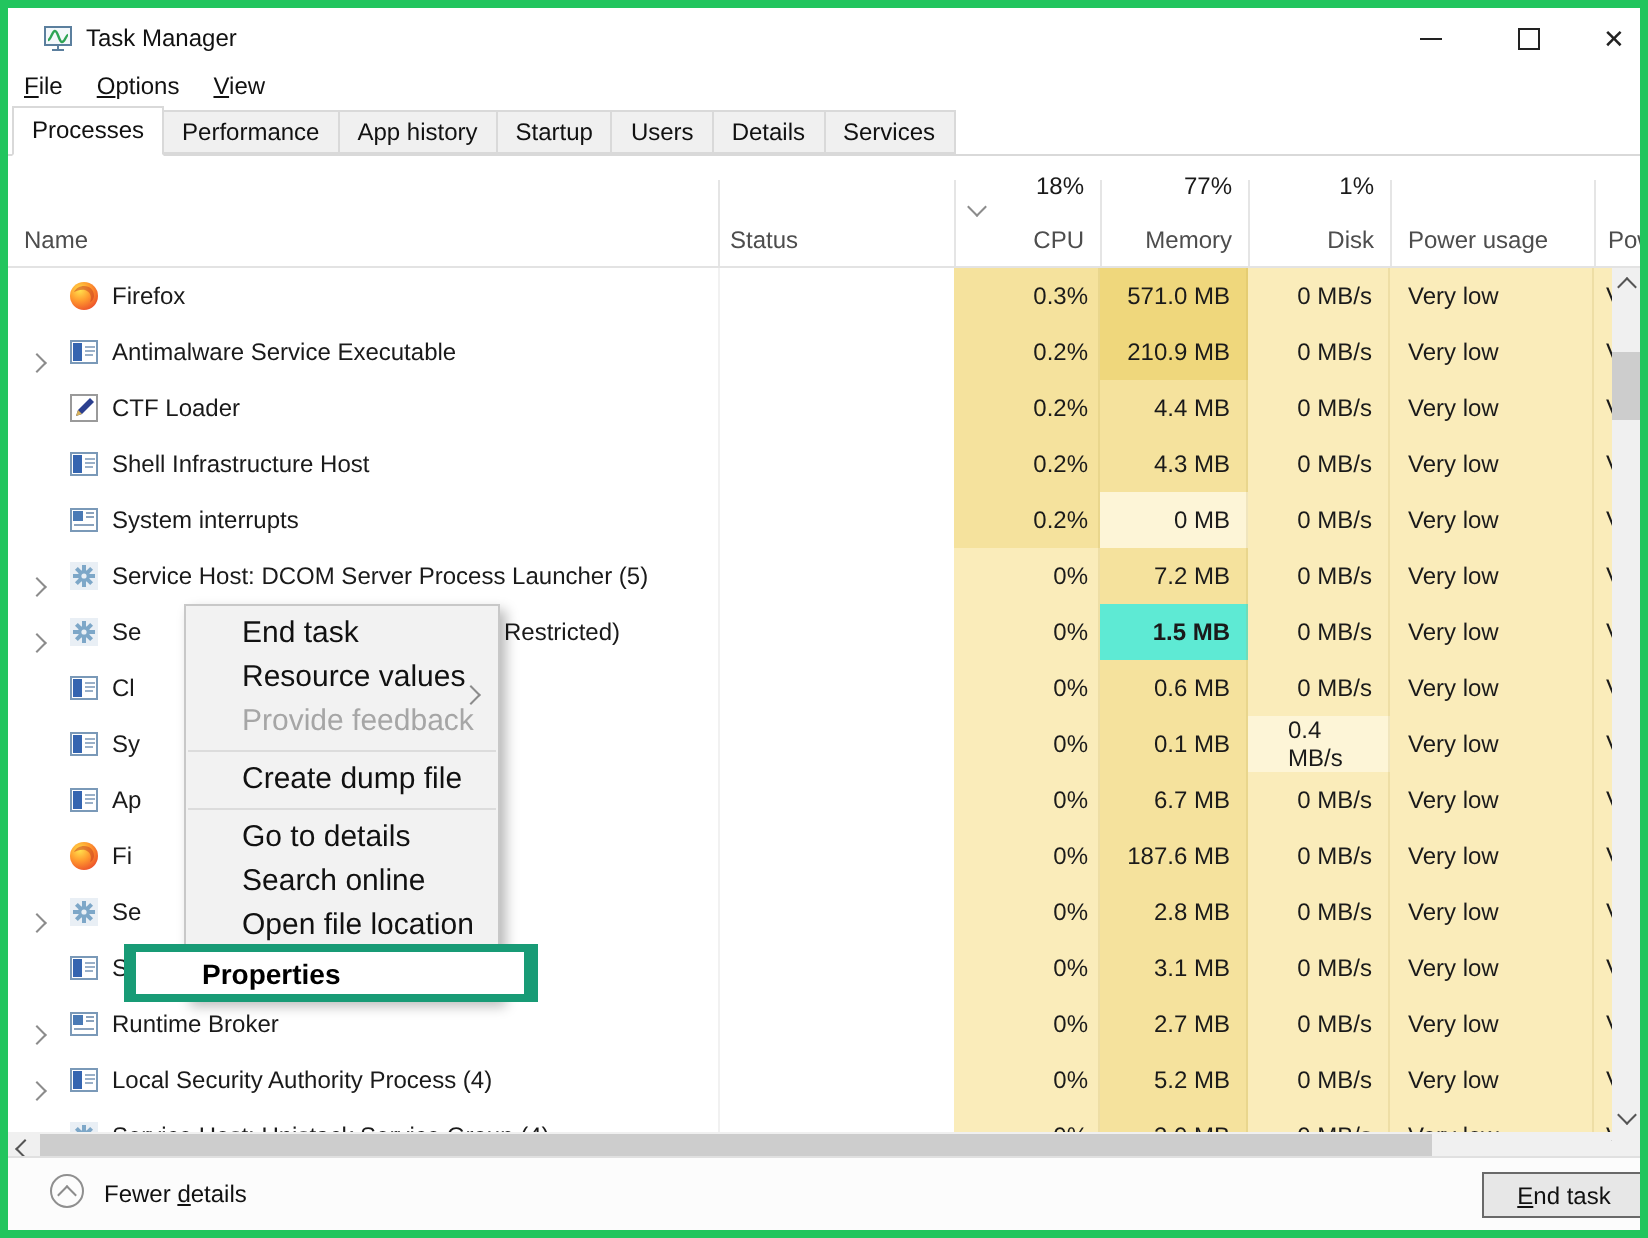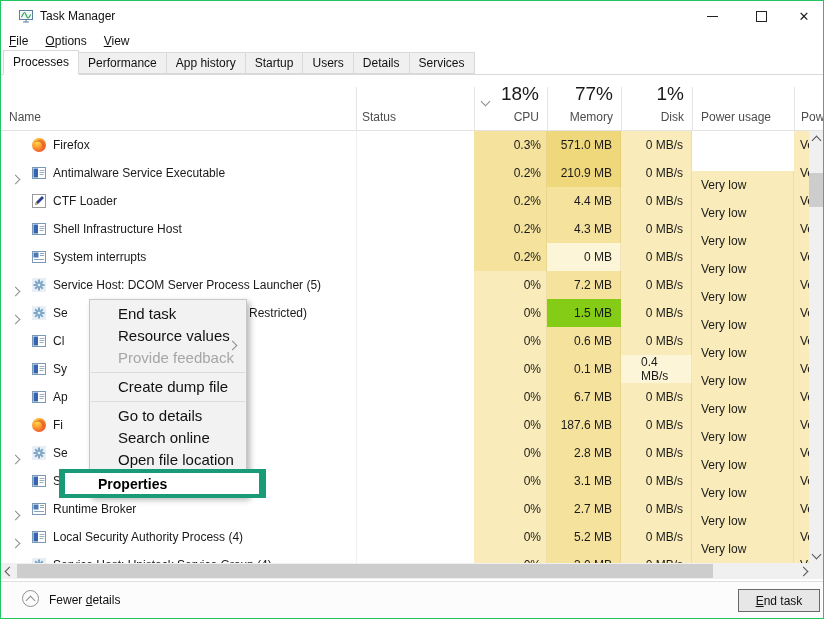--- a/index.html
+++ b/index.html
@@ -1,16 +1,16 @@
 <!DOCTYPE html>
 <html><head>
 <meta charset="utf-8">
 <style>
   html,body{margin:0;padding:0;background:#fff;}
-  .win{position:relative;width:824px;height:619px;box-sizing:border-box;border:1px solid #22c55e;
+  .win{position:relative;width:824px;height:619px;box-sizing:border-box;border:4px solid #22c55e;
        font-family:"Liberation Sans",sans-serif;background:#fff;overflow:hidden;}
   
   .titlebar{position:absolute;top:0;left:0;right:0;height:30px;background:#fff;}
   .appicon{position:absolute;left:17px;top:7px;width:16px;height:16px;}
   .title{position:absolute;left:39px;top:8px;font-size:12px;color:#111;}
   .wc{position:absolute;top:0;height:30px;width:46px;display:flex;align-items:center;justify-content:center;font-size:13px;color:#222;}
   .wc-min{left:688px;}.wc-max{left:737px;}.wc-close{left:780px;}
   .glyph-min{display:block;width:11px;height:0;border-top:1px solid #222;}
   .glyph-max{display:block;width:9px;height:9px;border:1px solid #222;}
   
@@ -19,33 +19,33 @@
   
   .tabbar{position:absolute;top:50px;left:0;right:0;height:24px;border-bottom:1px solid #d9d9d9;
           box-sizing:border-box;display:flex;align-items:flex-end;padding-left:2px;}
   .tab{height:20px;line-height:20px;padding:0 9px;font-size:12px;color:#111;background:#f0f0f0;
        border:1px solid #d9d9d9;margin-right:-1px;white-space:nowrap;}
   .tab.active{height:23px;line-height:23px;background:#fff;border-bottom:1px solid #fff;margin-bottom:-1px;z-index:2;}
   
   .header{position:absolute;top:74px;left:0;right:0;height:56px;border-bottom:1px solid #e3e3e3;box-sizing:border-box;background:#fff;overflow:hidden;}
   .vl{position:absolute;top:12px;bottom:0;width:1px;background:#e5e5e5;}
   .hlbl{position:absolute;bottom:6px;font-size:12px;color:#4d4d4d;white-space:nowrap;}
-  .pct{position:absolute;top:8px;font-size:19px;color:#1a1a1a;text-align:right;}
+  .pct{position:absolute;top:8px;font-size:12px;color:#1a1a1a;text-align:right;}
   .rlbl{text-align:right;}
   .sortchev{position:absolute;left:481px;top:16px;}
   
   .list{position:absolute;top:130px;left:0;width:810px;height:432px;overflow:hidden;background:#fff;}
   .listline{position:absolute;left:355px;top:0;bottom:0;width:1px;background:#f1f1f1;}
   .row{position:relative;height:28px;}
   .cell{position:absolute;top:0;height:28px;display:flex;align-items:center;font-size:12px;color:#1a1a1a;
         box-sizing:border-box;border-right:1px solid rgba(185,158,70,.18);}
   .c-cpu{left:473px;width:73px;justify-content:flex-end;padding-right:5px;}
   .c-mem{left:546px;width:74px;justify-content:flex-end;padding-right:8px;}
   .c-disk{left:620px;width:71px;justify-content:flex-end;padding-right:8px;}
-  .c-power{left:691px;width:102px;padding-left:9px;margin-top:40px;}
+  .c-power{left:691px;width:102px;padding-left:9px;}
   .c-trend{left:793px;width:17px;padding-left:6px;overflow:hidden;border-right:none;}
   .expander{position:absolute;left:11px;top:10px;}
   .picon{position:absolute;left:30px;top:6px;width:16px;height:16px;}
   .pname{position:absolute;left:52px;top:7px;font-size:12px;color:#1a1a1a;white-space:nowrap;}
   .pname-after{position:absolute;left:248px;top:7px;font-size:12px;color:#1a1a1a;white-space:nowrap;}
   
   .chev{display:inline-block;width:6px;height:6px;border-right:1.4px solid #8c8c8c;border-bottom:1.4px solid #8c8c8c;}
   .chev.r{transform:rotate(-45deg);}
   .chev.d{transform:rotate(45deg);}
   .chev.u{transform:rotate(-135deg);}
@@ -233,21 +233,21 @@
             <rect x="1" y="1" width="14" height="14" fill="#e9eff5"></rect>
             <g stroke="#7da7c8" stroke-width="2" fill="none">
               <path d="M8 2.5v3M8 10.5v3M2.5 8h3M10.5 8h3M4.2 4.2l2 2M9.8 9.8l2 2M11.8 4.2l-2 2M6.2 9.8l-2 2"></path>
             </g>
             <circle cx="8" cy="8" r="3" fill="#7da7c8"></circle>
             <circle cx="8" cy="8" r="1.3" fill="#e9eff5"></circle>
           </svg></span>
         <span class="pname">Se</span>
         <span class="pname-after">Restricted)</span>
         <div class="cell c-cpu" style="background: rgb(250, 236, 186);">0%</div>
-        <div class="cell c-mem" style="background: #84cc16;">1.5 MB</div>
+        <div class="cell c-mem" style="background: #5eead4; font-weight: bold;">1.5 MB</div>
         <div class="cell c-disk" style="background: rgb(250, 236, 186);">0 MB/s</div>
         <div class="cell c-power" style="background: rgb(250, 236, 186);">Very low</div>
         <div class="cell c-trend" style="background: rgb(250, 236, 186);">Ve</div>
       </div>
       <div class="row">
         <span class="picon"><svg width="16" height="16" viewBox="0 0 16 16">
             <rect x="1.5" y="2.5" width="13" height="11" fill="#fff" stroke="#7a99b8"></rect>
             <rect x="2.5" y="3.5" width="4.5" height="9" fill="#3565b0"></rect>
             <path d="M8.5 5.5h5M8.5 7.5h5M8.5 9.5h4" stroke="#9ab0c8" fill="none"></path>
           </svg></span>

